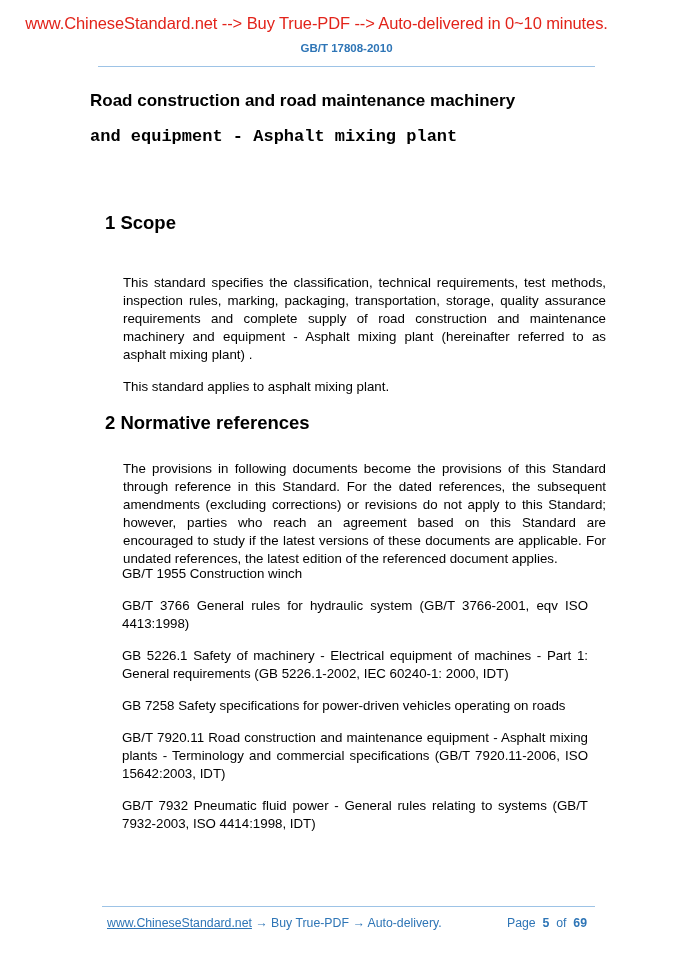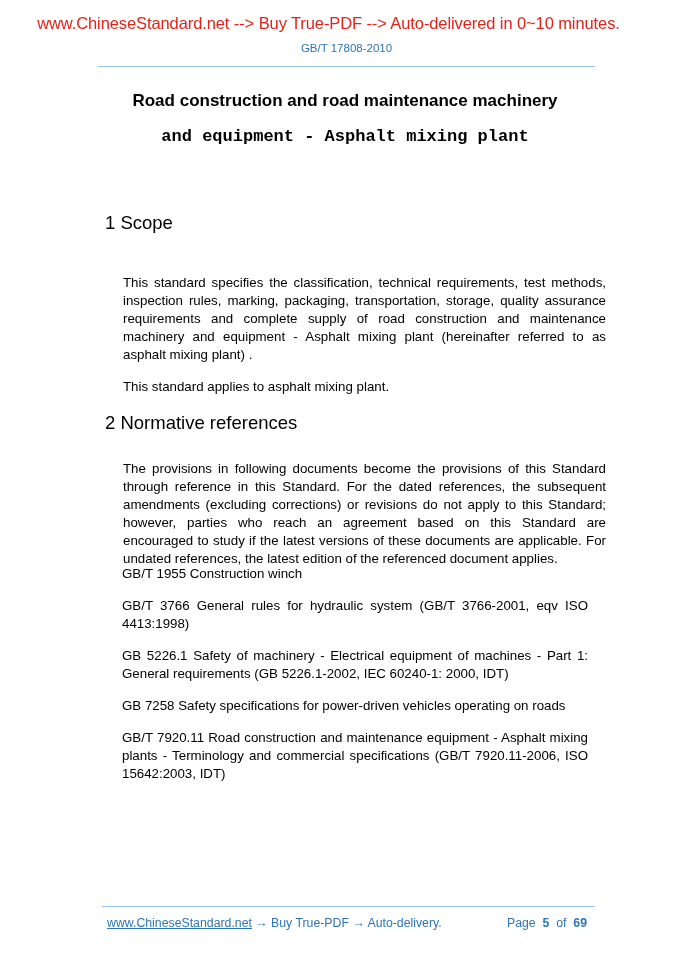--- a/index.html
+++ b/index.html
@@ -1,28 +1,28 @@
 <!DOCTYPE html>
 <html><head>
 <meta charset="utf-8">
 <style>
   html, body { margin: 0; padding: 0; background: #ffffff; }
   body { width: 693px; height: 980px; position: relative; overflow: hidden;
          font-family: "Liberation Sans", sans-serif; color: #000; }
   .promo { position: absolute; top: 14px; left: 0; width: 633px; text-align: center;
-           color: #e2231a; font-size: 16.5px; letter-spacing: -0.1px; padding-left: 12px; }
+           color: #e2231a; font-size: 16.5px; letter-spacing: -0.1px; }
   .stdno { position: absolute; top: 42px; left: 0; width: 693px; text-align: center;
-           color: #2e75b6; font-size: 11.5px; }
+           color: #2e75b6; font-size: 11.5px; font-weight: bold; }
   .hr-top { position: absolute; top: 66px; left: 98px; width: 497px; height: 0;
             border-top: 1px solid #9dc3e6; }
-  .title { position: absolute; left: 90px; width: 510px; text-align: center;
+  .title { position: absolute; left: 90px; width: 510px; text-align: left;
            font-weight: bold; font-size: 17px; }
   .t1 { top: 91px; }
   .t2 { top: 127px; font-family: Liberation Mono, monospace; }
-  h2 { position: absolute; left: 105px; margin: 0; font-size: 18.5px; font-weight: normal; }
+  h2 { position: absolute; left: 105px; margin: 0; font-size: 18.5px; font-weight: bold; }
   .h-scope { top: 212px; }
   .h-norm { top: 412px; }
   .para { position: absolute; left: 105px; width: 483px; margin: 18px; font-size: 13.3px;
           line-height: 18px; text-align: justify; text-align-last: left; }
   .p1 { top: 256px; }
   .p2 { top: 360px; }
   .p3 { top: 442px; }
   .refs { position: absolute; left: 122px; top: 565px; width: 466px; margin: 0; padding: 0; list-style: none; }
   .refs li { font-size: 13.3px; line-height: 18px; text-align: justify; text-align-last: left;
              margin-bottom: 14px; }
@@ -50,20 +50,21 @@
 
 <h2 class="h-norm">2 Normative references</h2>
 <p class="para p3">The provisions in following documents become the provisions of this Standard through reference in this Standard. For the dated references, the subsequent amendments (excluding corrections) or revisions do not apply to this Standard; however, parties who reach an agreement based on this Standard are encouraged to study if the latest versions of these documents are applicable. For undated references, the latest edition of the referenced document applies.</p>
 
 <ul class="refs">
   <li>GB/T 1955 Construction winch</li>
   <li>GB/T 3766 General rules for hydraulic system (GB/T 3766-2001, eqv ISO 4413:1998)</li>
   <li>GB 5226.1 Safety of machinery - Electrical equipment of machines - Part 1: General requirements (GB 5226.1-2002, IEC 60240-1: 2000, IDT)</li>
   <li>GB 7258 Safety specifications for power-driven vehicles operating on roads</li>
   <li>GB/T 7920.11 Road construction and maintenance equipment - Asphalt mixing plants - Terminology and commercial specifications (GB/T 7920.11-2006, ISO 15642:2003, IDT)</li>
+  <li>GB/T 7932 Pneumatic fluid power - General rules relating to systems (GB/T 7932-2003, ISO 4414:1998, IDT)</li>
 </ul>
 
 <div class="hr-bot"></div>
 <div class="footer">
   <a>www.ChineseStandard.net</a>
   <span>→</span>
   <span>Buy True-PDF</span>
   <span>→</span>
   <span>Auto-delivery.</span>
   <span class="right">

